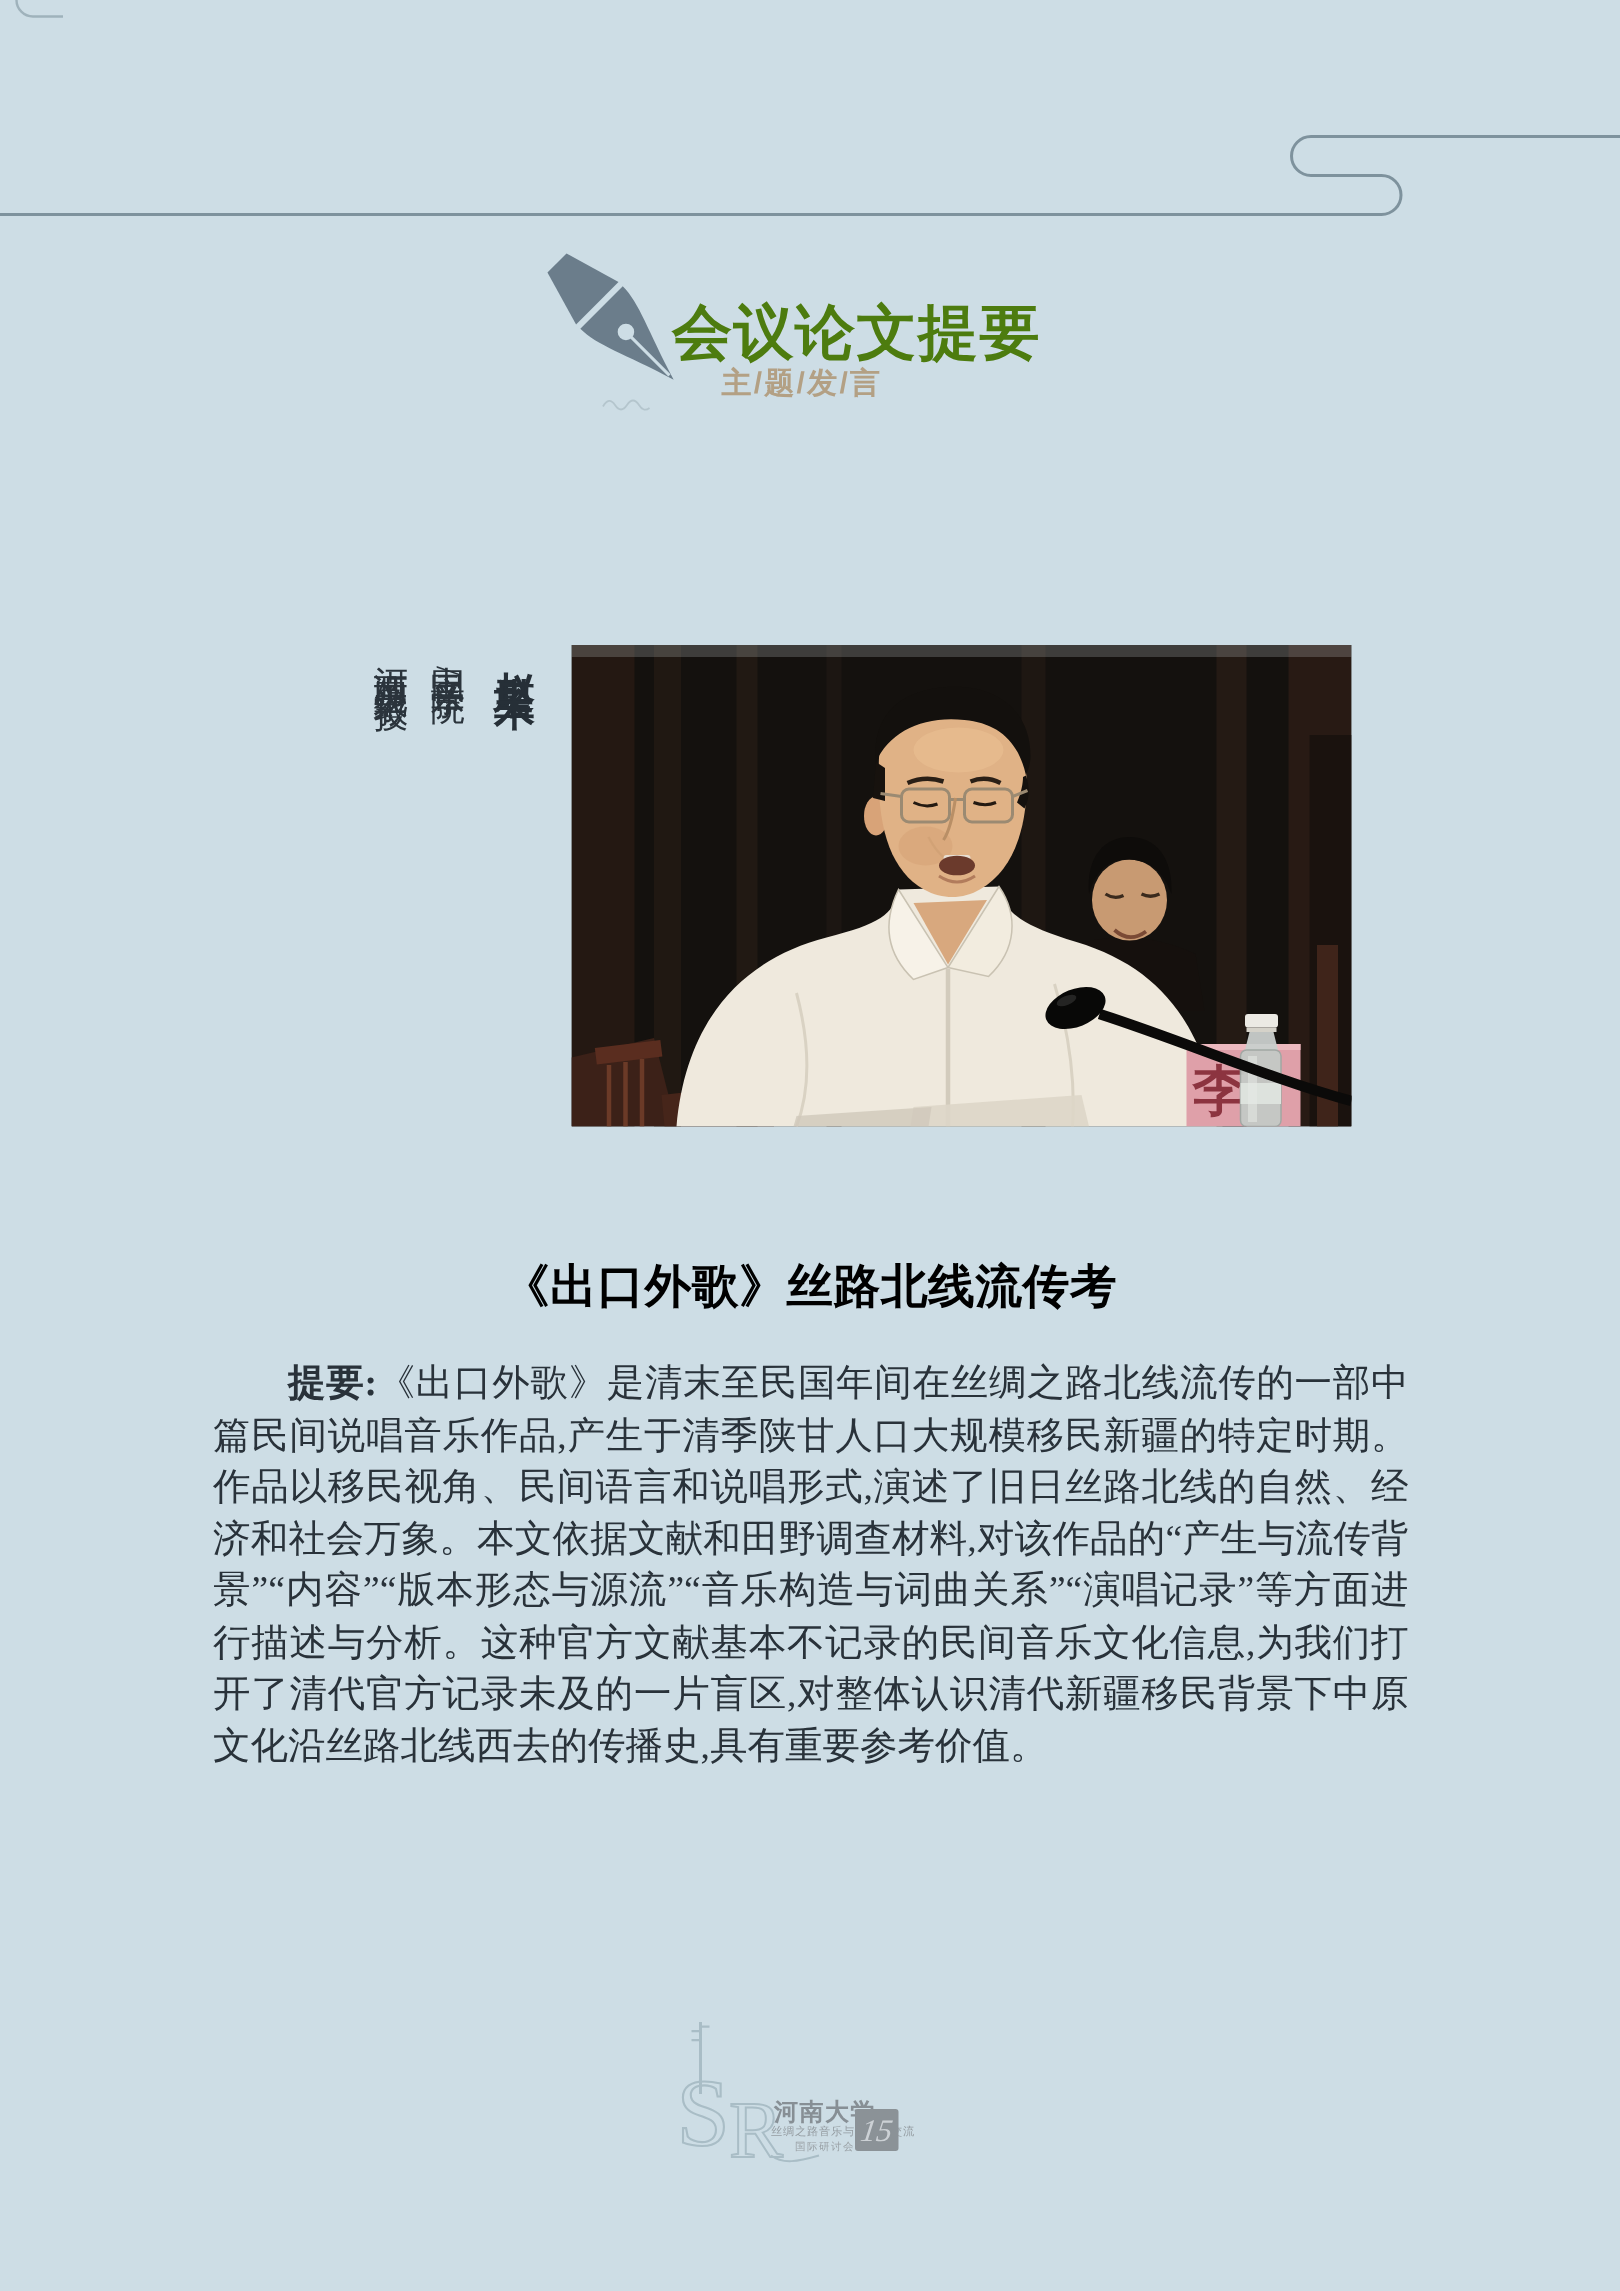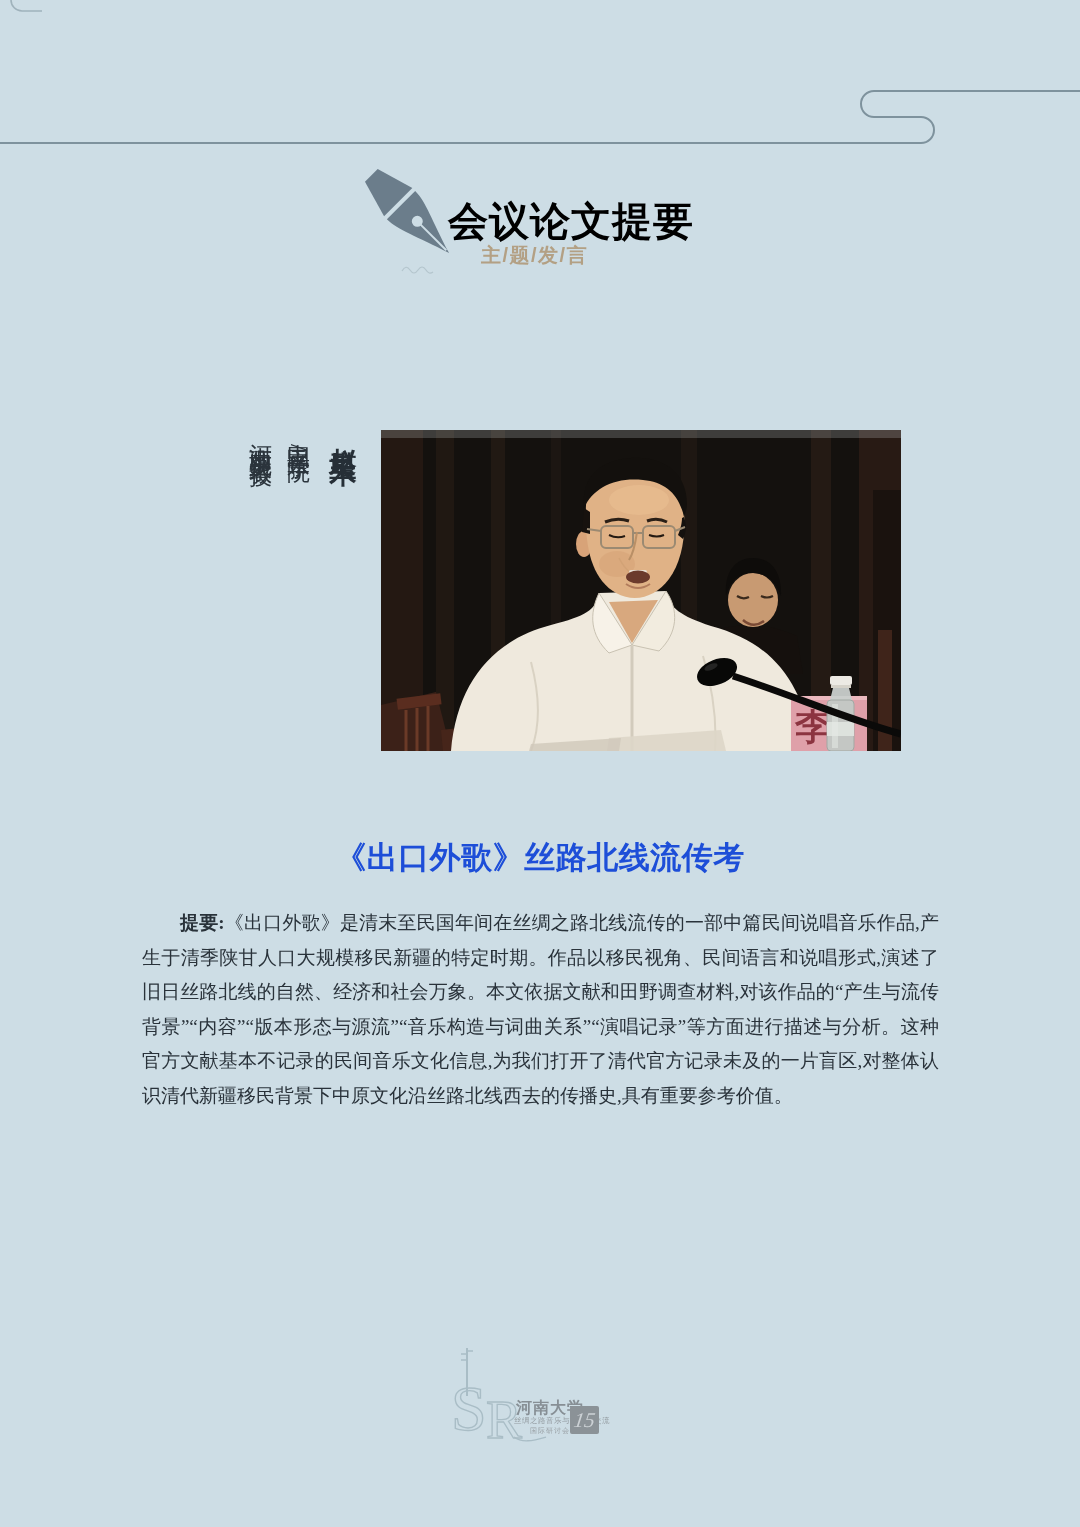--- a/index.html
+++ b/index.html
@@ -9,48 +9,48 @@
     background:#cddde5;
     overflow:hidden;
     font-family:"Liberation Serif", serif;
   }
   
   .top-curve{position:absolute;left:0;top:0;}
   
   .pen-icon{position:absolute;left:360px;top:168px;}
   .page-title{
     position:absolute;left:448px;top:194px;margin:0;
-    font-size:40px;font-weight:700;color:#000000;letter-spacing:1px;
+    font-size:40px;font-weight:700;color:#4d7c0f;letter-spacing:1px;
     font-family:"Liberation Serif", serif;white-space:nowrap;
   }
   .page-subtitle{
     position:absolute;left:481px;top:242px;
     font-size:20px;color:#b3a084;letter-spacing:1.5px;
     font-family:"Liberation Sans", sans-serif;font-weight:600;white-space:nowrap;
   }
   
   .speaker-vtext{
     position:absolute;left:238px;top:426px;height:350px;
     writing-mode:vertical-rl;text-orientation:mixed;
     color:#262f37;
   }
   .v-name{display:block;font-size:27px;font-weight:800;letter-spacing:4px;margin-left:11px;}
   .v-aff{display:block;font-size:23px;font-weight:400;letter-spacing:3px;margin-left:7px;color:#2b343c;}
   
   .speaker-photo{position:absolute;left:381px;top:430px;width:520px;height:321px;}
   
   .paper-title{
     position:absolute;left:0;top:837px;width:1080px;margin:0;
-    text-align:center;font-size:31px;font-weight:700;color:#1d4ed8;
+    text-align:center;font-size:31px;font-weight:700;color:#000000;
     letter-spacing:0.5px;white-space:nowrap;
   }
   
   .abstract{
     position:absolute;left:142px;top:906px;width:797px;margin:0;
-    font-size:19px;line-height:34.5px;color:#29323a;
+    font-size:25px;line-height:34.5px;color:#29323a;
     text-align:justify;text-indent:2em;
   }
   .ab-label{font-weight:700;}
   
   .footer{position:absolute;left:450px;top:1340px;width:240px;height:115px;}
   .monogram{position:absolute;left:0;top:0;}
   .uni{
     position:absolute;left:66px;top:58px;
     font-family:"Liberation Sans", sans-serif;
     font-size:16px;font-weight:700;color:#878f95;letter-spacing:1px;white-space:nowrap;

